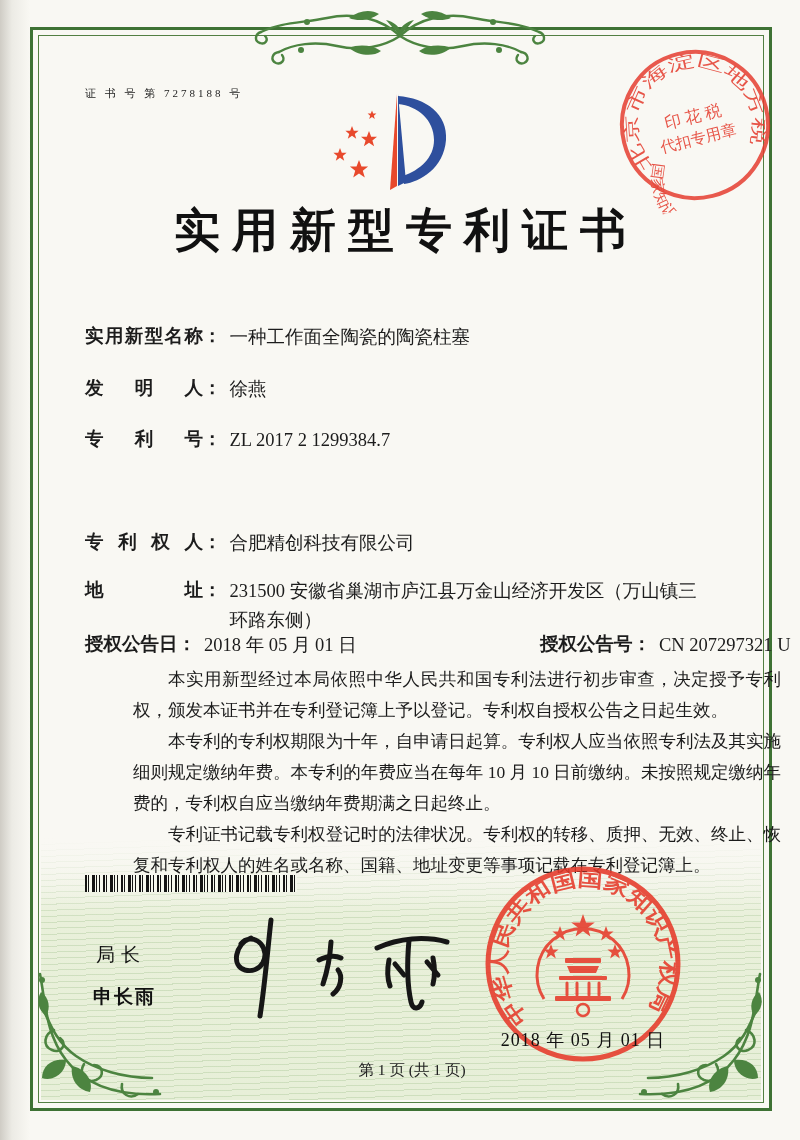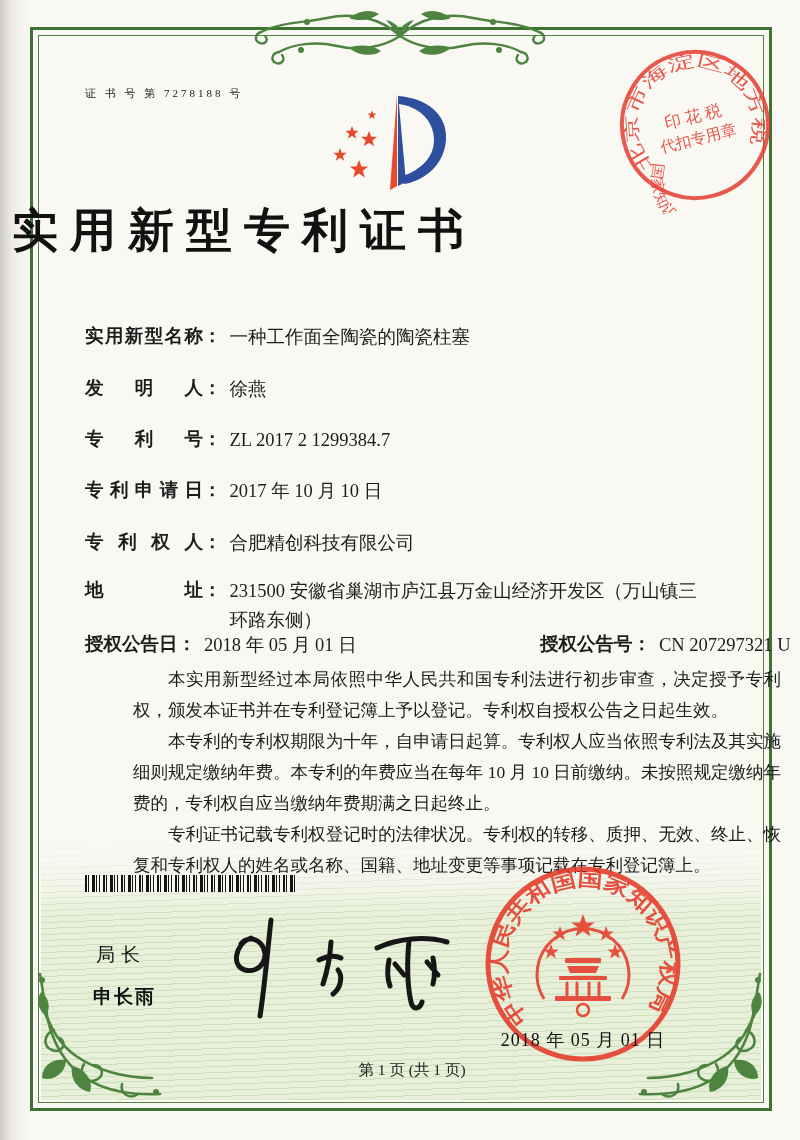--- a/index.html
+++ b/index.html
@@ -13,21 +13,21 @@
   .border-inner{position:absolute;left:38px;top:35px;right:36px;bottom:37px;
         border:1.5px solid #527f42;}
   
   .guilloche{position:absolute;left:41px;right:39px;top:838px;bottom:40px;
         background:
          repeating-linear-gradient(178deg, rgba(140,180,120,0.28) 0 1px, rgba(255,255,255,0) 1px 6px),
          linear-gradient(180deg, rgba(234,240,222,0) 0 , #e9f0da 70px, #e7efd8 100%);}
   .guilloche::before{content:"";position:absolute;inset:0;
         background:linear-gradient(180deg,#f9f8f3 0,rgba(249,248,243,0) 80px);}
   .cert-no{position:absolute;left:85px;top:86px;font-size:11px;letter-spacing:3px;color:#222;}
-  .title{position:absolute;left:0;top:200px;width:800px;text-align:left;
+  .title{position:absolute;left:0;top:200px;width:800px;text-align:center;
         font-size:46px;font-weight:bold;letter-spacing:12px;color:#111;text-indent:12px;}
   .stamp-tax{position:absolute;left:616px;top:46px;transform:rotate(-14deg);opacity:.92;}
   .logo{position:absolute;left:328px;top:88px;}
   
   .frow{position:absolute;left:85px;font-size:18.5px;color:#1c1c1c;white-space:nowrap;}
   .flabel{display:inline-block;width:118px;text-align:justify;text-align-last:justify;
           font-weight:600;vertical-align:top;}
   .fcolon{font-weight:600;margin-right:8px;}
   .fvalue{display:inline-block;vertical-align:top;white-space:normal;max-width:480px;
           line-height:29px;}
@@ -157,23 +157,20 @@
 
   <div class="frow" style="top:323px;">
     <span class="flabel">实用新型名称</span><span class="fcolon">：</span><span class="fvalue">一种工作面全陶瓷的陶瓷柱塞</span>
   </div>
   <div class="frow" style="top:375px;">
     <span class="flabel">发明人</span><span class="fcolon">：</span><span class="fvalue">徐燕</span>
   </div>
   <div class="frow" style="top:426px;">
     <span class="flabel">专利号</span><span class="fcolon">：</span><span class="fvalue">ZL 2017 2 1299384.7</span>
   </div>
-  <div class="frow" style="top:477px;">
-    <span class="flabel">专利申请日</span><span class="fcolon">：</span><span class="fvalue">2017 年 10 月 10 日</span>
-  </div>
   <div class="frow" style="top:529px;">
     <span class="flabel">专利权人</span><span class="fcolon">：</span><span class="fvalue">合肥精创科技有限公司</span>
   </div>
   <div class="frow" style="top:577px;">
     <span class="flabel">地址</span><span class="fcolon">：</span><span class="fvalue" style="width:476px;">231500 安徽省巢湖市庐江县万金山经济开发区（万山镇三环路东侧）</span>
   </div>
   <div class="frow" style="top:631px;width:648px;">
     <span class="flabel" style="width:auto;">授权公告日</span><span class="fcolon">：</span><span class="fvalue">2018 年 05 月 01 日</span>
     <span class="grant2">
       <span class="flabel" style="width:auto;">授权公告号</span><span class="fcolon">：</span><span class="fvalue">CN 207297321 U</span>

